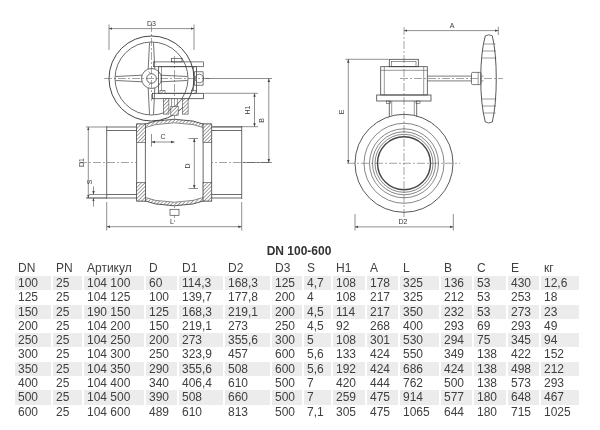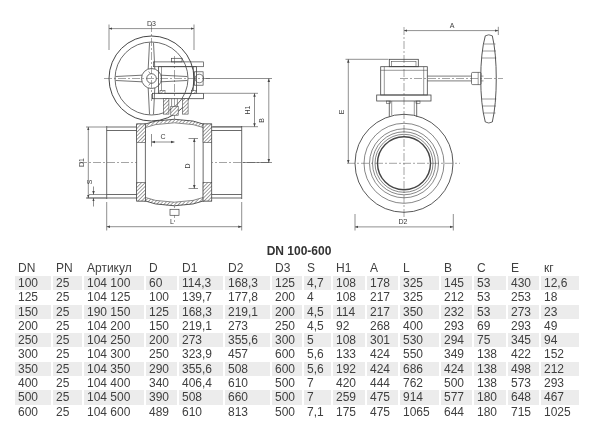--- a/index.html
+++ b/index.html
@@ -256,21 +256,21 @@
             <td>25</td>
             <td>104 100</td>
             <td>60</td>
             <td>114,3</td>
             <td>168,3</td>
             <td>125</td>
             <td>4,7</td>
             <td>108</td>
             <td>178</td>
             <td>325</td>
-            <td>145</td>
+            <td>136</td>
             <td>53</td>
             <td>430</td>
             <td>12,6</td>
           </tr>
           <tr>
             <td>125</td>
             <td>25</td>
             <td>104 125</td>
             <td>100</td>
             <td>139,7</td>
@@ -406,21 +406,21 @@
           </tr>
           <tr>
             <td>600</td>
             <td>25</td>
             <td>104 600</td>
             <td>489</td>
             <td>610</td>
             <td>813</td>
             <td>500</td>
             <td>7,1</td>
-            <td>175</td>
+            <td>305</td>
             <td>475</td>
             <td>1065</td>
             <td>644</td>
             <td>180</td>
             <td>715</td>
             <td>1025</td>
           </tr>
         </tbody>
     </table>
   </div>

